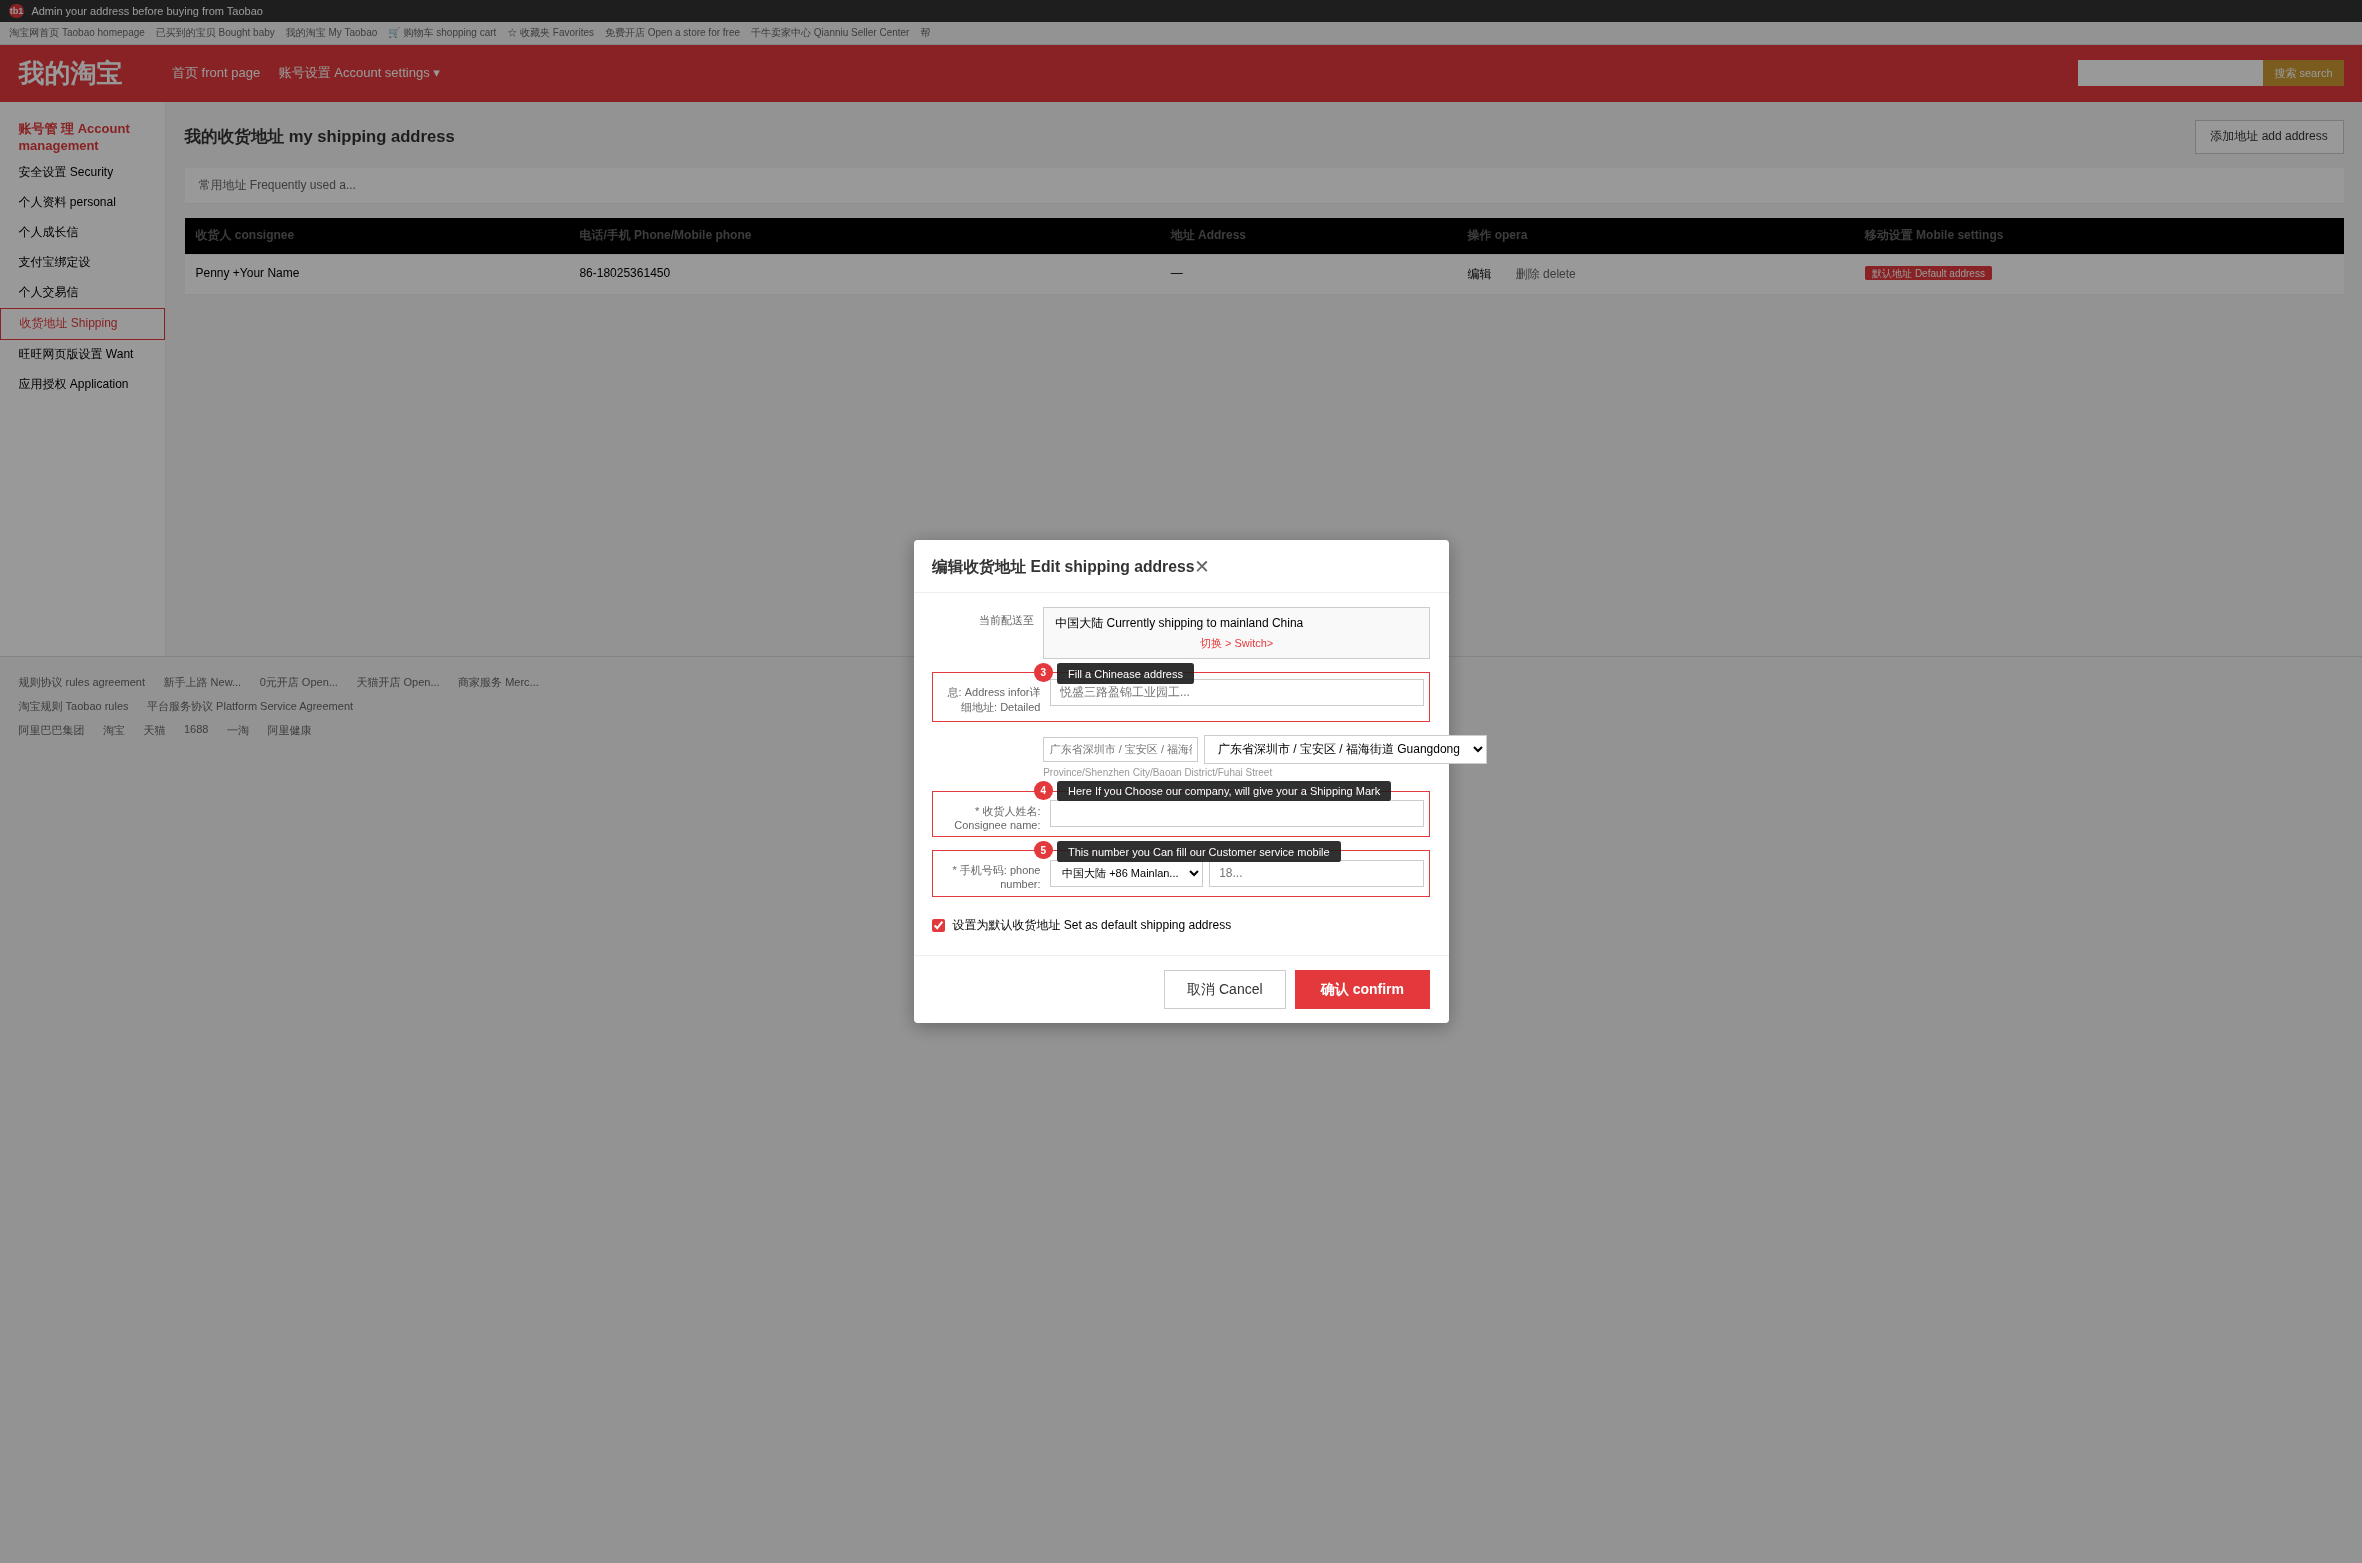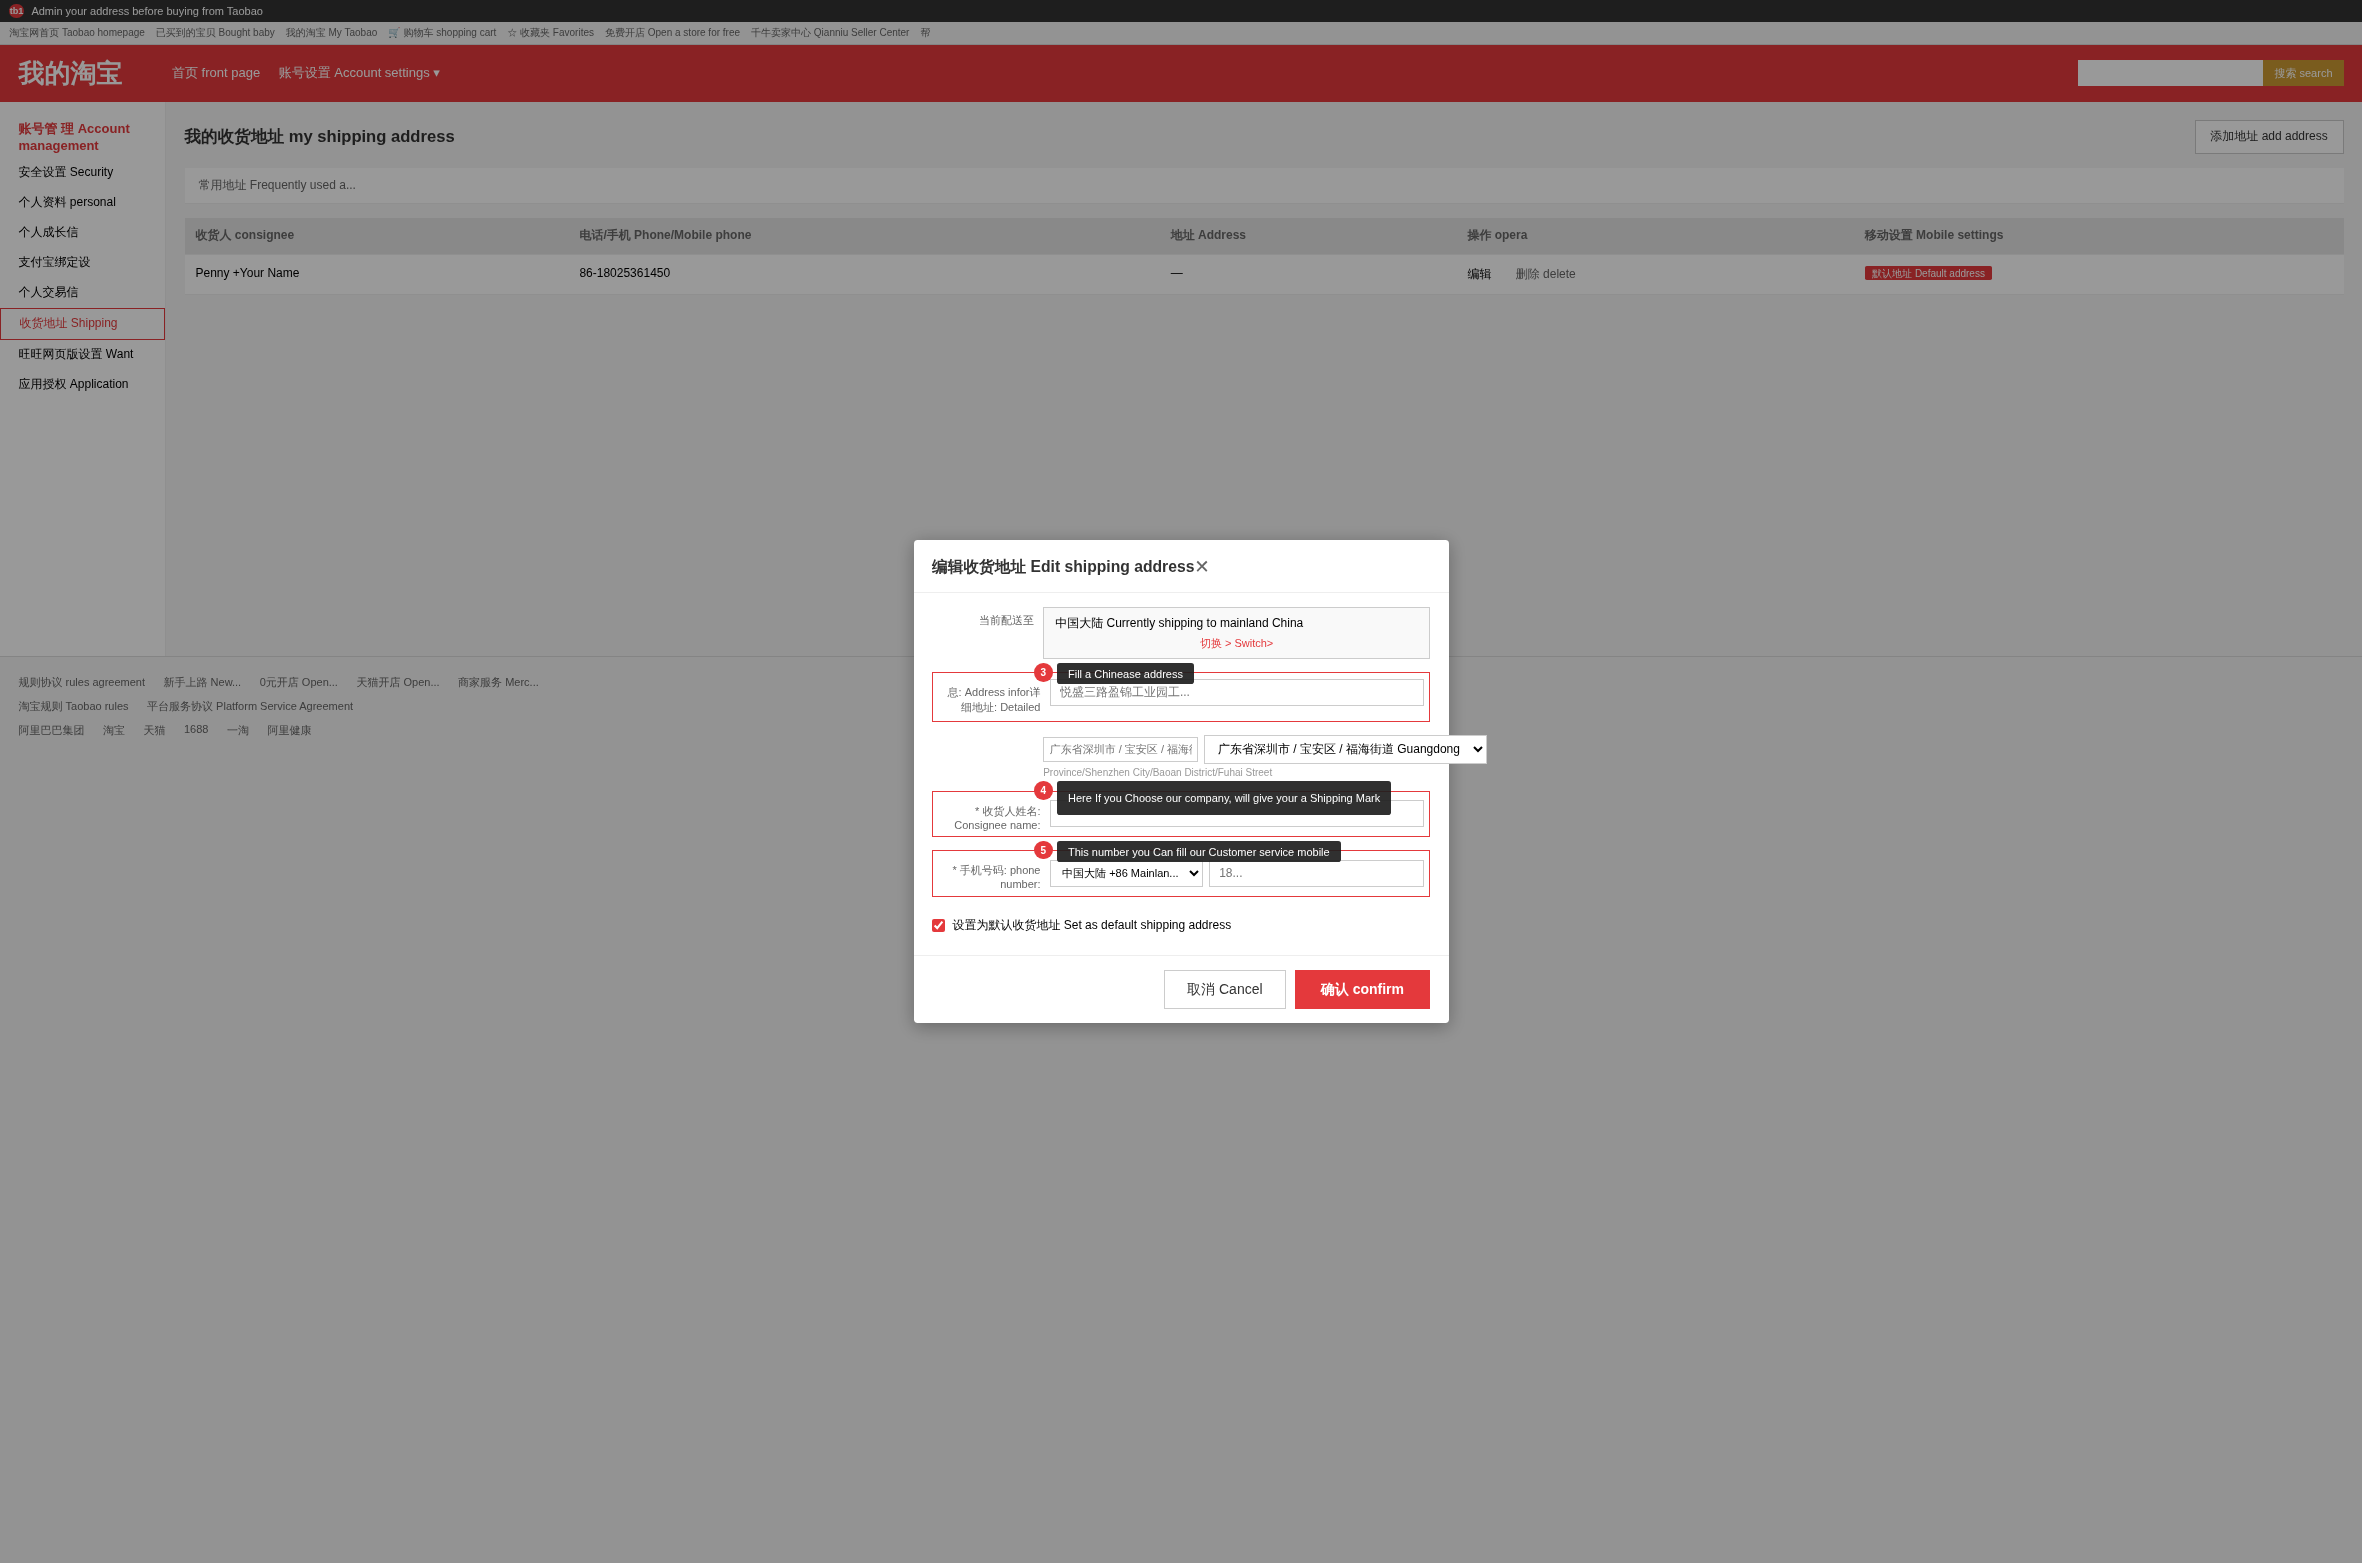--- a/index.html
+++ b/index.html
@@ -150,21 +150,21 @@
     }
 
     
     .address-table {
       width: 100%;
       background: white;
       border-collapse: collapse;
       font-size: 12px;
     }
     .address-table th {
-      background: #e5e5e5;
+      background: #000000;
       padding: 9.2px 11px;
       text-align: left;
       border-bottom: 0.9px solid #eee;
       color: #666;
     }
     .address-table td {
       padding: 11px;
       border-bottom: 0.9px solid #eee;
       vertical-align: top;
     }
@@ -484,21 +484,21 @@
           <div style="font-size:10px; color:#999; margin-top:2.8px;">Province/Shenzhen City/Baoan District/Fuhai Street</div>
         </div>
       </div>
 
       <div style="position:relative; margin-bottom:13px;">
         <div style="display:flex; gap:9.2px; align-items:center; border: 1.8px solid #e4393c; padding:5.5px;">
           <div class="form-label">* 收货人姓名: Consignee name:</div>
           <input type="text" class="form-input" style="flex: 1 1 0%; border: 0.9px solid rgb(204, 204, 204);">
         </div>
         <span style="position:absolute; top:-9.2px; left:102px; background:#e4393c; color:white; border-radius:50%; width:18.5px; height:18.5px; display:inline-flex; align-items:center; justify-content:center; font-size:10px; font-weight:bold; z-index:5;">4</span>
-        <span style="position:absolute; top:-9.2px; left:125px; background:rgba(30,30,30,0.92); color:white; padding:11px 11px; border-radius:2.8px; font-size:11px; white-space:nowrap; z-index:5;">Here If you Choose our company, will give your a Shipping Mark</span>
+        <span style="position:absolute; top:-9.2px; left:125px; background:rgba(30,30,30,0.92); color:white; padding:4px 11px; border-radius:2.8px; font-size:11px; white-space:nowrap; z-index:5;">Here If you Choose our company, will give your a Shipping Mark</span>
       </div>
 
       <div style="position:relative; margin-bottom:13px;">
         <div style="display:flex; gap:9.2px; align-items:center; border: 1.8px solid #e4393c; padding:5.5px;">
           <div class="form-label">* 手机号码: phone number:</div>
           <div class="phone-row" style="flex:1;">
             <select class="phone-country">
               <option>中国大陆 +86  Mainlan...</option>
             </select>
             <input type="text" class="phone-number" placeholder="18..." style="">

